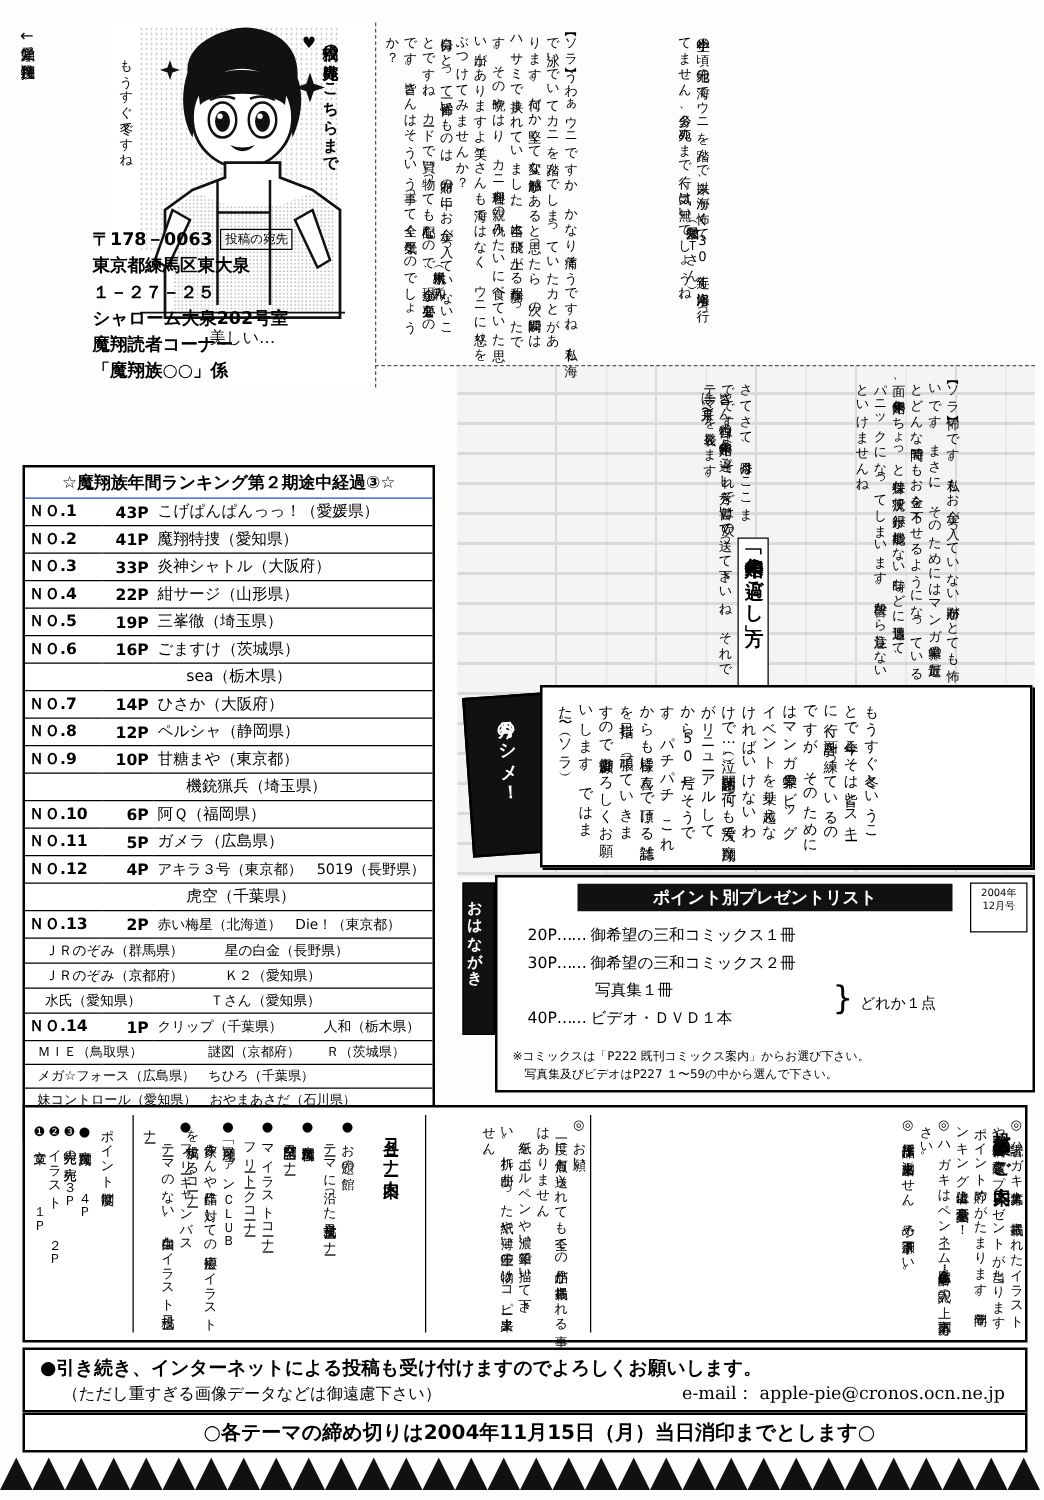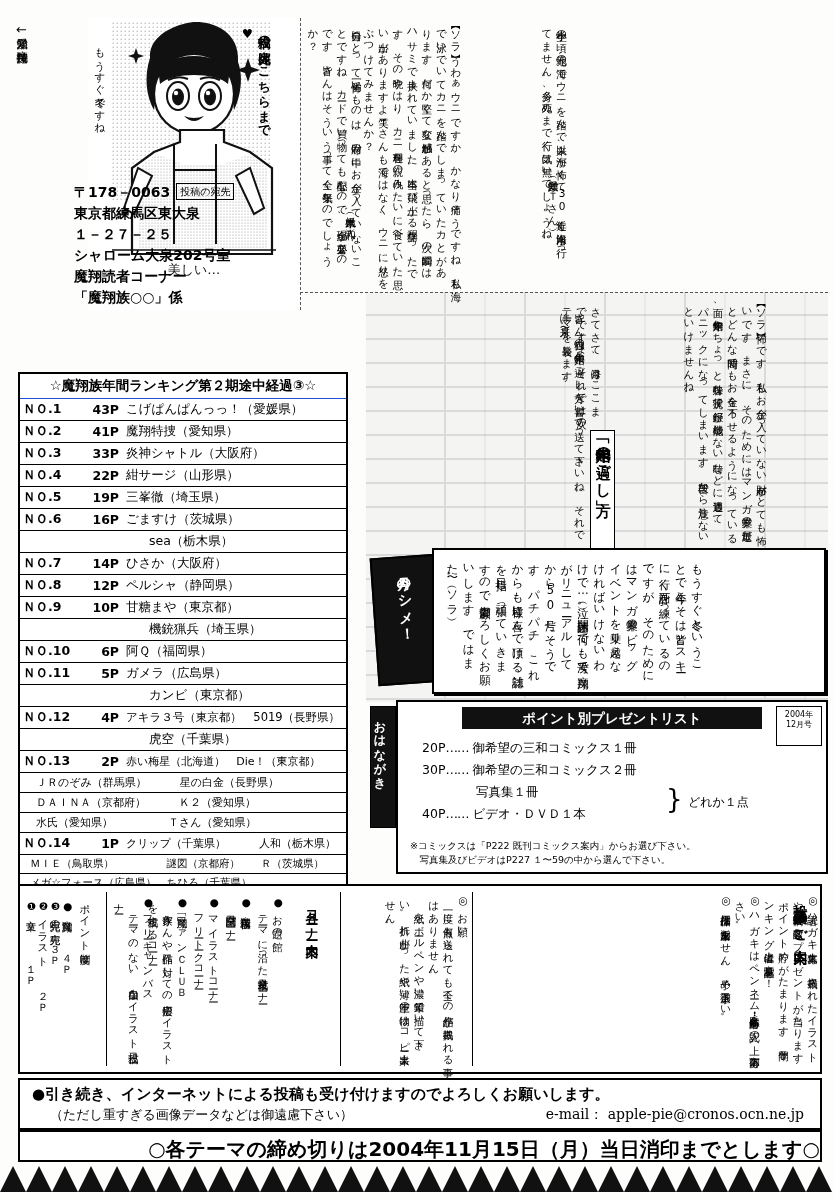--- a/index.html
+++ b/index.html
@@ -182,21 +182,21 @@
 
   
   .fbar{
     position:absolute;left:18px;width:800px;border:2px solid #000;background:#fff;
   }
   .fbar1{top:1078px;height:48px;}
   .fbar2{top:1130px;height:28px;}
   .fbar1 .l1{position:absolute;left:12px;top:5px;font-size:15px;font-weight:bold;}
   .fbar1 .l2{position:absolute;left:30px;top:26px;font-size:13px;}
   .fbar1 .mail{position:absolute;right:16px;top:26px;font-size:14px;font-family:"DejaVu Serif",serif;}
-  .fbar2 .c{position:absolute;left:0;right:0;top:4px;text-align:right;font-size:20px;font-weight:bold;padding-left:23px;}
+  .fbar2 .c{position:absolute;left:0;right:0;top:4px;text-align:center;font-size:16px;font-weight:bold;padding-left:23px;}
   .zigtri{
     position:absolute;left:0;top:1166px;width:835px;height:26px;
   }
 
   .dash-v{
     position:absolute;border-left:1px dashed #555;
   }
   .dash-h{
     position:absolute;border-top:1px dashed #555;
   }
@@ -364,45 +364,40 @@
             <td class="no">ＮＯ.10</td>
             <td class="pt">6P</td>
             <td class="nm">阿Ｑ（福岡県）</td>
           </tr>
         <tr>
             <td class="no">ＮＯ.11</td>
             <td class="pt">5P</td>
             <td class="nm">ガメラ（広島県）</td>
           </tr>
         <tr>
-            <td class="no"></td>
-            <td class="pt"></td>
-            <td class="nm" style="padding-left:26px;">カンビ（東京都）</td>
-          </tr>
-        <tr>
             <td class="no">ＮＯ.12</td>
             <td class="pt">4P</td>
             <td class="nm" style="font-size:11.5px;">アキラ３号（東京都）　5019（長野県）</td>
           </tr>
         <tr>
             <td class="no"></td>
             <td class="pt"></td>
             <td class="nm" style="padding-left:26px;">虎空（千葉県）</td>
           </tr>
 
         <tr>
           <td class="no">ＮＯ.13</td>
           <td class="pt">2P</td>
           <td class="nm" style="font-size:11px;">赤い梅星（北海道）　Die！（東京都）</td>
         </tr>
         <tr>
             <td colspan="3" style="font-size:11px;padding-left:16px;">ＪＲのぞみ（群馬県）　　　星の白金（長野県）</td>
           </tr>
         <tr>
-            <td colspan="3" style="font-size:11px;padding-left:16px;">ＤＡＩＮＡ（京都府）　　　Ｋ２（愛知県）</td>
+            <td colspan="3" style="font-size:11px;padding-left:16px;">ＪＲのぞみ（京都府）　　　Ｋ２（愛知県）</td>
           </tr>
         <tr>
             <td colspan="3" style="font-size:11px;padding-left:16px;margin-left:25px;">水氏（愛知県）　　　　　Ｔさん（愛知県）</td>
           </tr>
 
         <tr>
           <td class="no">ＮＯ.14</td>
           <td class="pt">1P</td>
           <td class="nm" style="font-size:11px;">クリップ（千葉県）　　　人和（栃木県）</td>
         </tr>

